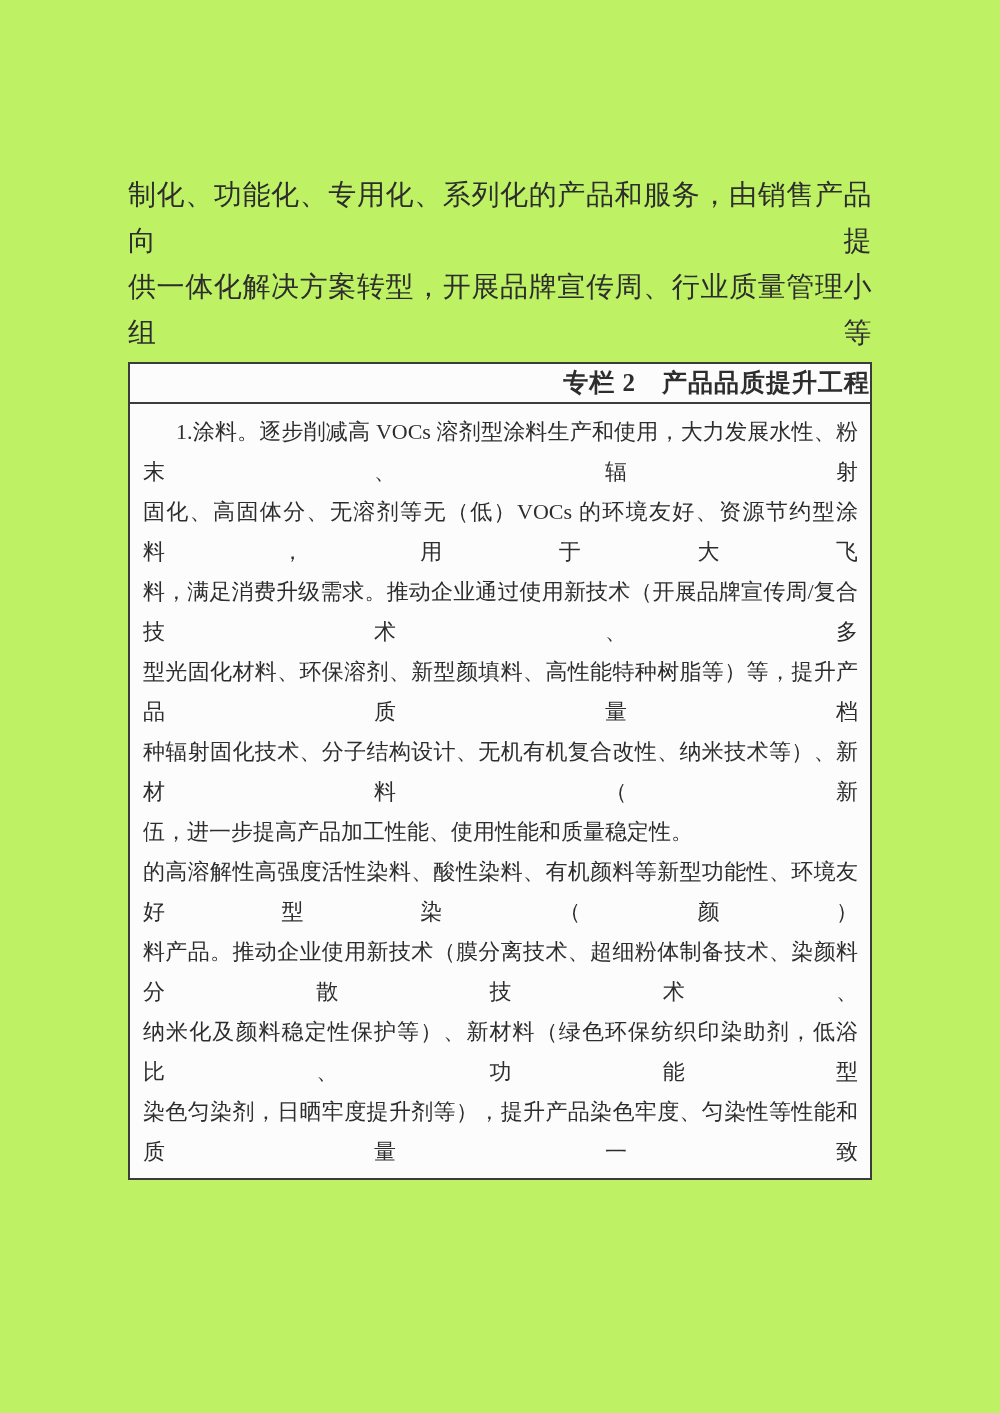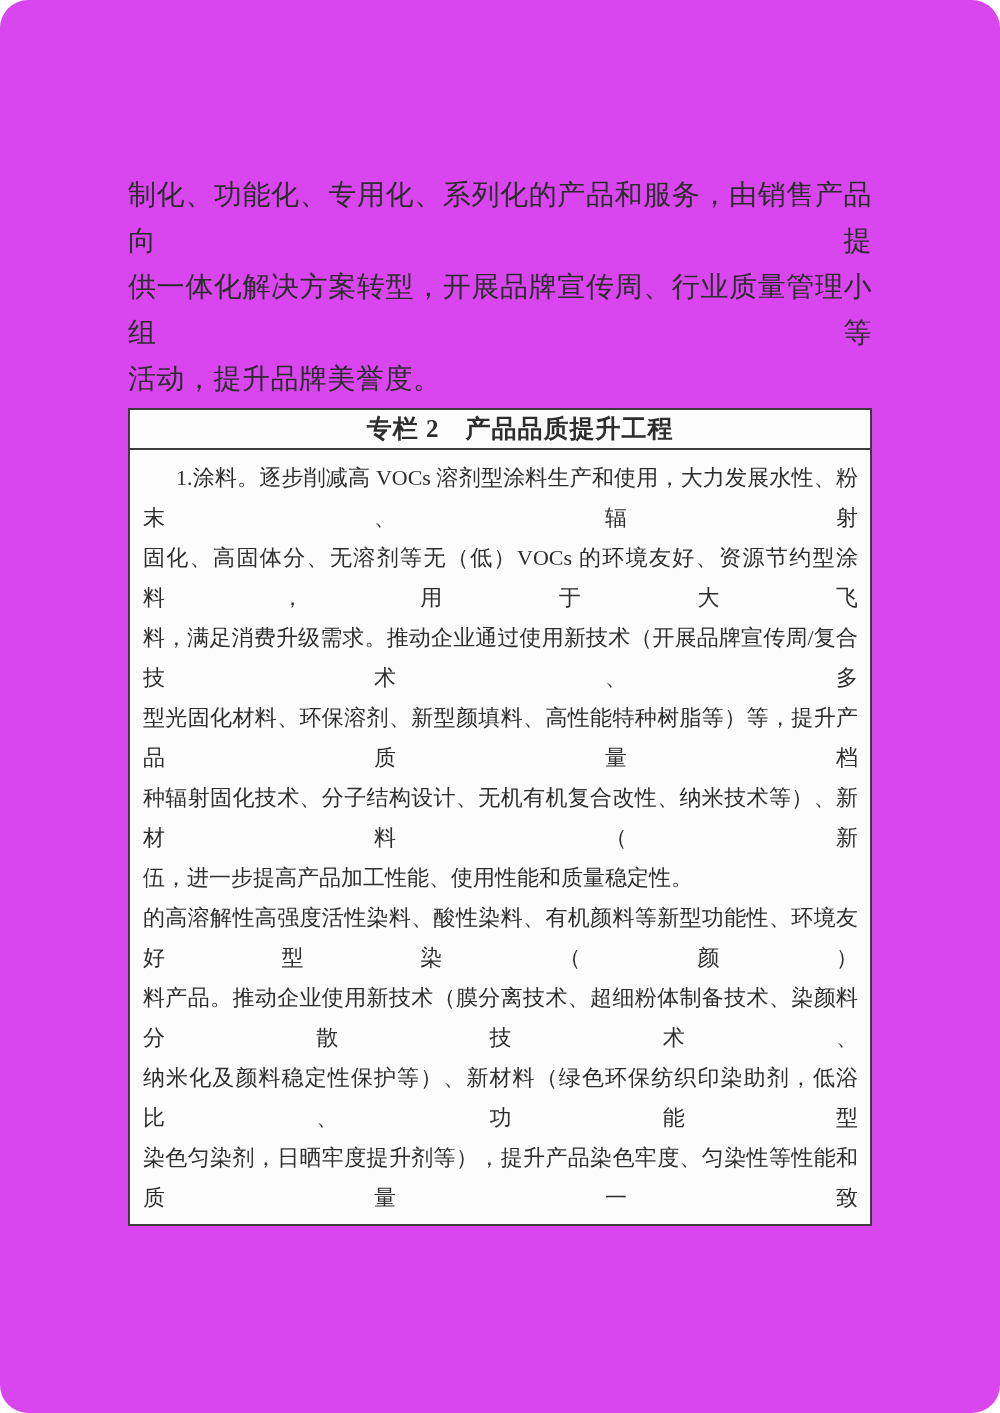--- a/index.html
+++ b/index.html
@@ -4,25 +4,24 @@
 <style>
   html, body {
     margin: 0;
     padding: 0;
     background: #ffffff;
   }
   .page {
     position: relative;
     width: 1000px;
     height: 1413px;
-    background: #d946ef;
+    background: #bef264;
     font-family: "Liberation Serif", "DejaVu Serif", serif;
     color: #2d2d2d;
     overflow: hidden;
-    border-radius: 28px;
   }
   .content {
     width: 744px;
     margin: 0 auto;
     padding-top: 172px;
   }
   
   .line {
     white-space: nowrap;
     overflow: visible;
@@ -43,21 +42,21 @@
   }
   
   .callout {
     margin-top: 6px;
     border: 2px solid #3c3c3c;
     background: #fcfcfc;
   }
   .callout-title {
     height: 38px;
     line-height: 38px;
-    text-align: center;
+    text-align: right;
     font-weight: bold;
     font-size: 25px;
     border-bottom: 2px solid #3c3c3c;
     letter-spacing: 1px;
     padding-left: 40px;
   }
   .callout-body {
     padding: 8px 12px 6px 13px;
     font-size: 22px;
   }
@@ -70,21 +69,20 @@
 </style>
 </head>
 <body>
 
 <div class="page">
   <div class="content">
 
     <div class="intro" id="intro">
         <div class="line jfull">制化、功能化、专用化、系列化的产品和服务，由销售产品向提</div>
         <div class="line jfull">供一体化解决方案转型，开展品牌宣传周、行业质量管理小组等</div>
-        <div class="line">活动，提升品牌美誉度。</div>
       </div>
 
     <div class="callout">
       <div class="callout-title">专栏 2　产品品质提升工程</div>
       <div class="callout-body" id="callout-body">
           <div class="para">
             <div class="line jfull indent">1.涂料。逐步削减高 VOCs 溶剂型涂料生产和使用，大力发展水性、粉末、辐射</div>
             <div class="line jfull">固化、高固体分、无溶剂等无（低）VOCs 的环境友好、资源节约型涂料，用于大飞</div>
             <div class="line jfull">料，满足消费升级需求。推动企业通过使用新技术（开展品牌宣传周/复合技术、多</div>
             <div class="line jfull">型光固化材料、环保溶剂、新型颜填料、高性能特种树脂等）等，提升产品质量档</div>

